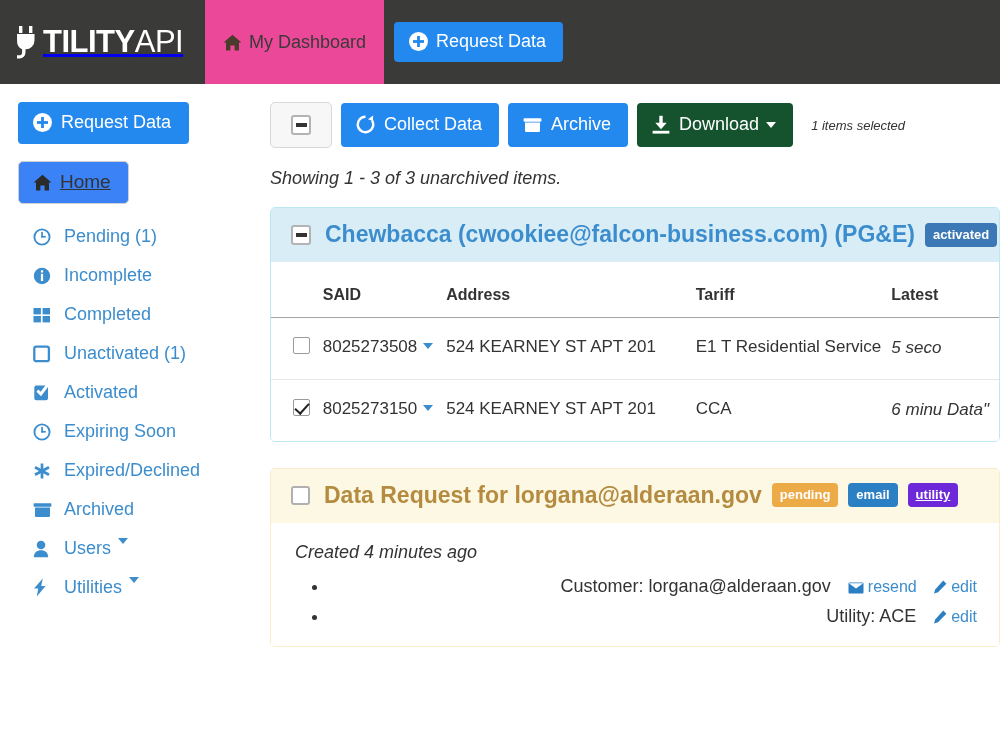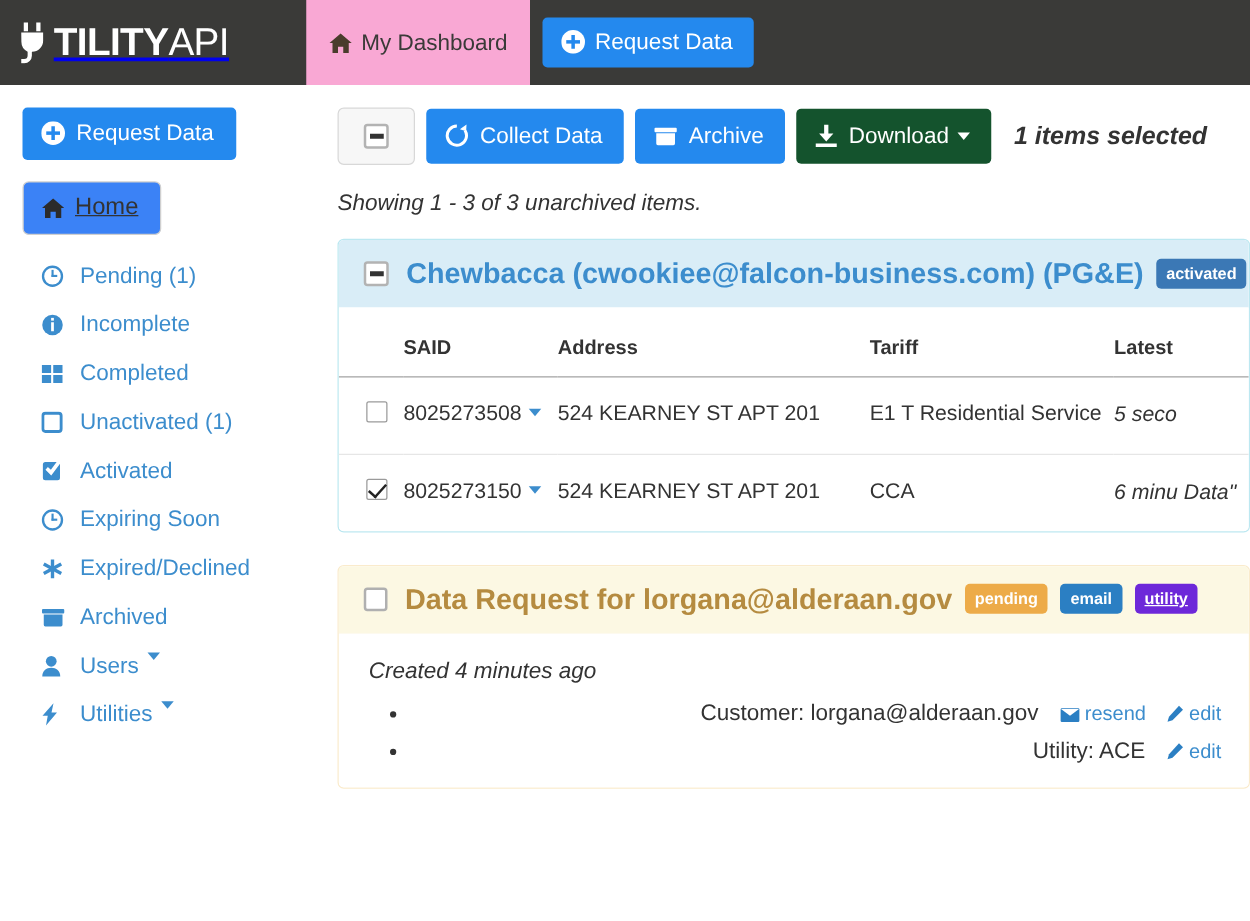--- a/index.html
+++ b/index.html
@@ -7,21 +7,21 @@
     margin: 0; padding: 0;
     width: 1000px; height: 737px;
     overflow: hidden;
     background: #ffffff;
     font-family: "Liberation Sans", sans-serif;
     color: #333333;
   }
 
   
   #topnav {
-    height: 68px;
+    height: 84px;
     background: #3a3a38;
     display: flex;
     align-items: stretch;
     overflow: hidden;
   }
   #brand {
     width: 205px;
     display: flex;
     align-items: center;
     padding-left: 16px;
@@ -49,23 +49,22 @@
   .navtab {
     display: flex;
     align-items: center;
     padding: 0 18px;
     font-size: 18px;
     text-decoration: none;
     white-space: nowrap;
     flex: 0 0 auto;
   }
   .navtab.active {
-    background: #f9a8d4;
+    background: #ec4899;
     color: #3a3a38;
-    margin-left: 40px;
   }
   .navtab .home-ico { margin-right: 7px; display:inline-flex; }
 
   #nav-request-wrap {
     display: flex; align-items: center;
     padding-left: 10px;
     flex: 0 0 auto;
   }
   #nav-request {
     background: #2489ee;
@@ -199,24 +198,23 @@
     align-items: center;
     justify-content: center;
   }
   .cb-indet i {
     display: block;
     width: 11px; height: 4px;
     background: #333333;
   }
   #items-selected {
     font-style: italic;
-    font-size: 20px;
+    font-size: 13px;
     color: #333333;
     margin-left: 9px;
-    font-weight: bold;
   }
 
   #showing {
     font-style: italic;
     font-size: 18px;
     color: #333333;
     margin-bottom: 18px;
   }
 
   

